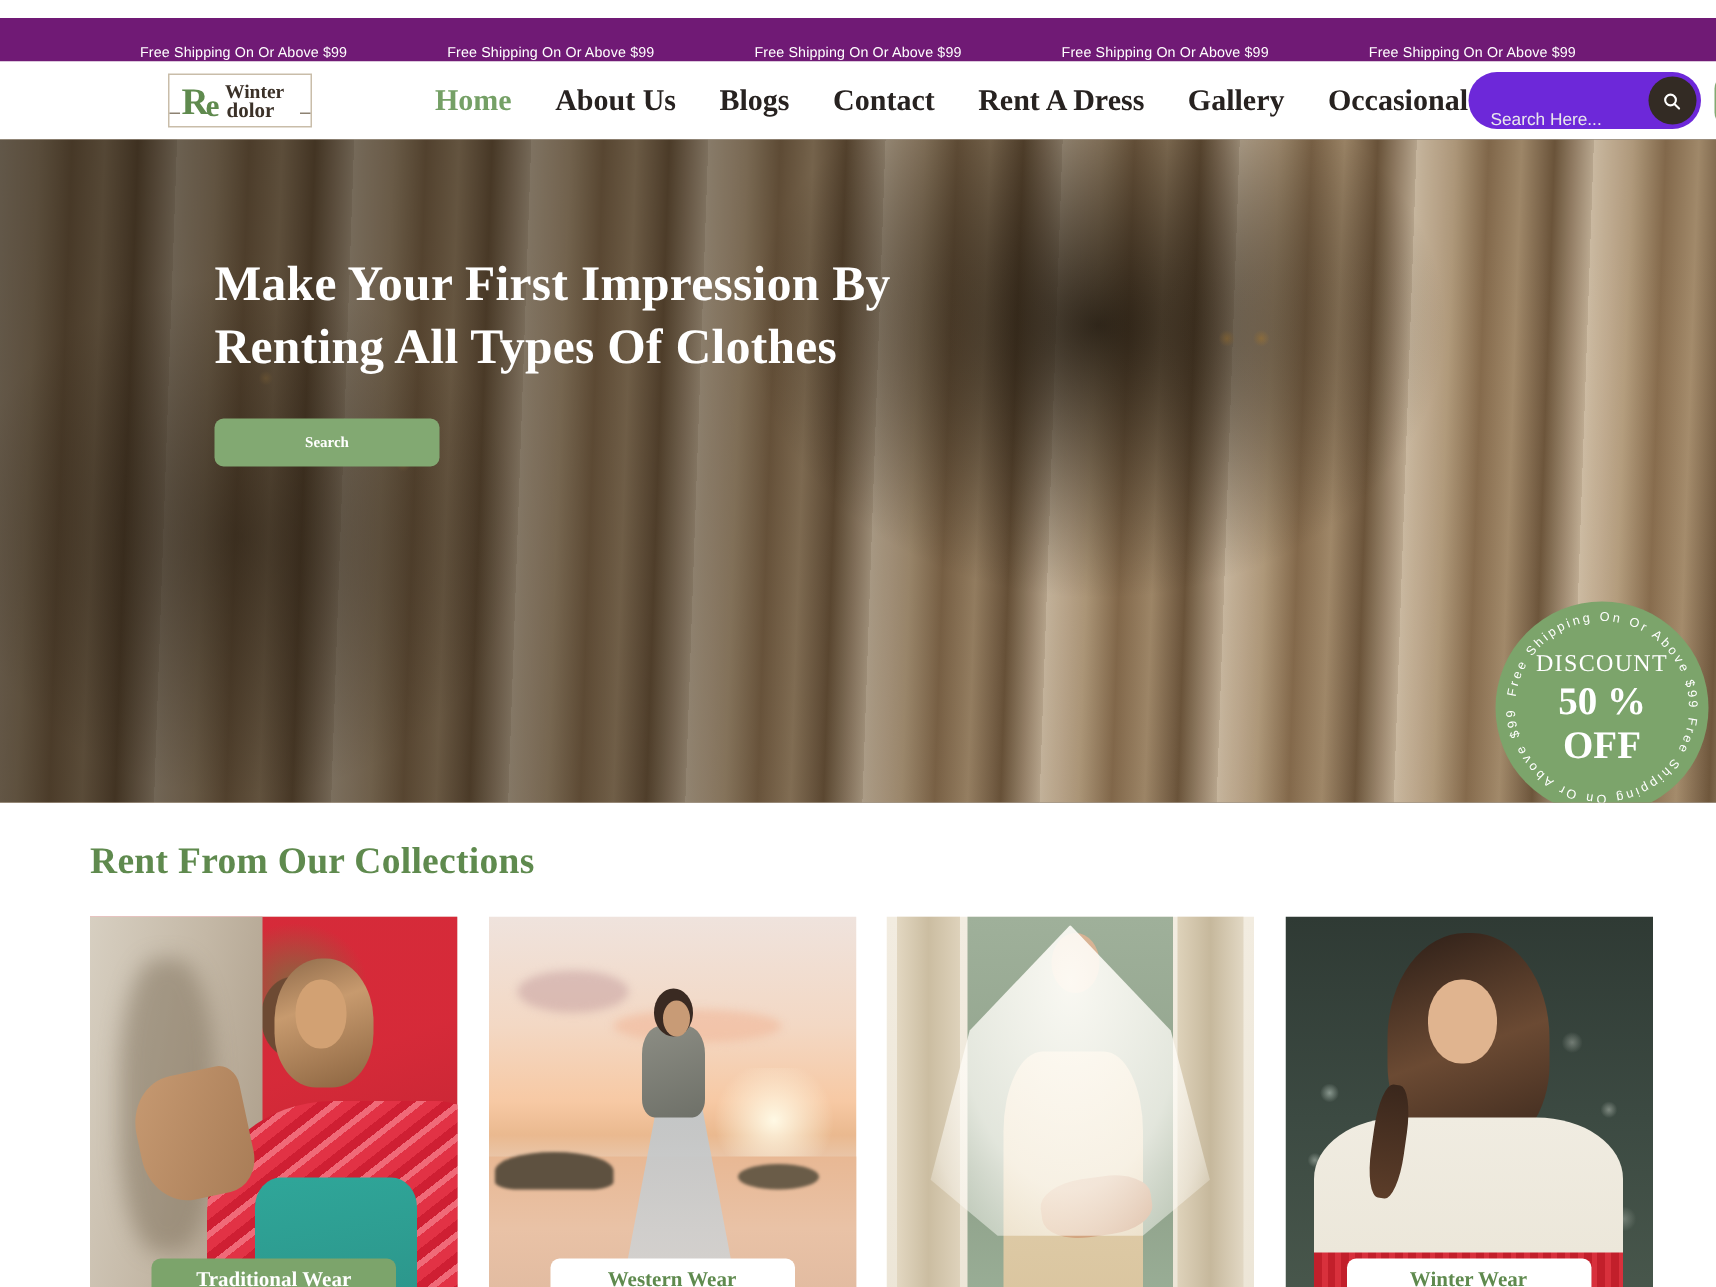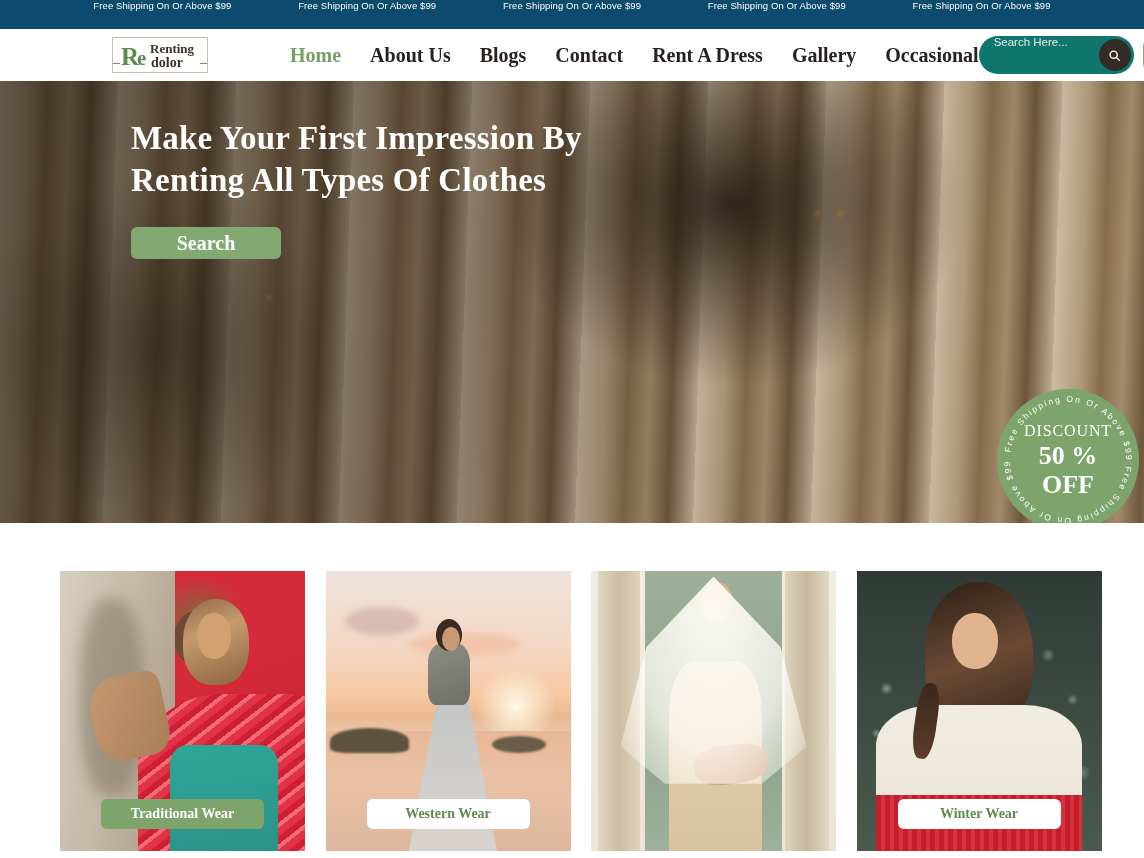--- a/index.html
+++ b/index.html
@@ -6,27 +6,28 @@
   html, body {
     width: 1144px; height: 858px;
     overflow: hidden;
     background: #ffffff;
     font-family: "Liberation Sans", sans-serif;
   }
 
   
   .topbar {
     height: 29px;
-    background: #0c4a6e;
+    background: #701a75;
     display: flex;
-    align-items: flex-start;
+    align-items: flex-end;
     justify-content: space-around;
     padding: 0 60px;
     overflow: hidden;
     white-space: nowrap;
+    margin-top: 12px;
   }
   .topbar-item {
     color: #ffffff;
     font-size: 9.5px;
     letter-spacing: .1px;
     font-family: "Liberation Sans", sans-serif;
   }
 
   
   .header {
@@ -87,23 +88,23 @@
   .nav a.active { color: #75a066; }
 
   .header-tools {
     margin-left: auto;
     display: flex;
     align-items: center;
     gap: 9px;
   }
   .searchbox {
     width: 155px; height: 38px;
-    background: #0f766e;
+    background: #6d28d9;
     border-radius: 19px;
-    display: flex; align-items: flex-start;
+    display: flex; align-items: flex-end;
     padding-left: 15px;
     position: relative;
   }
   .searchbox input {
     background: transparent; border: none; outline: none;
     font-family: "Liberation Sans", sans-serif;
     font-size: 11.5px; color: #ffffff;
     width: 92px;
   }
   .searchbox input::placeholder { color: #f0f3ee; opacity: .95; }
@@ -155,22 +156,23 @@
       radial-gradient(circle 8px at 73.5% 30%, rgba(255,198,110,.95), rgba(255,198,110,0) 70%),
       radial-gradient(circle 7px at 15.5% 36%, rgba(255,198,110,.5), rgba(255,198,110,0) 70%),
       radial-gradient(circle 7px at 23.5% 49%, rgba(255,198,110,.45), rgba(255,198,110,0) 70%);
   }
   .hero-shade {
     position: absolute; inset: 0;
     background: linear-gradient(100deg, rgba(26,20,12,.62) 0%, rgba(26,20,12,.40) 42%, rgba(26,20,12,.12) 62%, rgba(26,20,12,.05) 100%);
   }
   .hero-inner {
     position: relative;
-    padding: 36px 0 0 131px;
+    padding: 76px 0 0 131px;
     max-width: 620px;
+    margin-left: 12px;
   }
   .hero-title {
     font-family: "Liberation Serif", serif;
     font-size: 33px;
     font-weight: 700;
     color: #ffffff;
     line-height: 1.28;
     letter-spacing: .2px;
   }
   .hero-sub {
@@ -181,21 +183,21 @@
     margin-top: 20px;
     max-width: 420px;
   }
   .hero-btn {
     margin-top: 26px;
     width: 150px; height: 32px;
     background: #82a972;
     border: none; border-radius: 6px;
     color: #ffffff;
     font-family: "Liberation Serif", serif;
-    font-size: 20px; font-weight: 700;
+    font-size: 10px; font-weight: 700;
     cursor: pointer;
     display: flex; align-items: center; justify-content: center;
   }
 
   
   .discount {
     position: absolute;
     right: 5px; bottom: -8px;
     width: 142px; height: 142px;
     border-radius: 50%;
@@ -434,21 +436,21 @@
   <span class="topbar-item">Free Shipping On Or Above $99</span>
 </div>
 
 <div class="header">
 
   <a class="logo" href="#">
     <span class="rule-l"></span>
     <span class="rule-r"></span>
     <span class="big-r">R</span>
     <span class="big-e">e</span>
-    <span class="clothes">Renting</span>
+    <span class="clothes">Winter</span>
     <span class="ntal">dolor</span>
   </a>
 
   <nav class="nav">
     <a href="#" class="active">Home</a>
     <a href="#">About Us</a>
     <a href="#">Blogs</a>
     <a href="#">Contact</a>
     <a href="#">Rent A Dress</a>
     <a href="#">Gallery</a>
@@ -505,20 +507,21 @@
         <textPath href="#ringpath" startOffset="2%">Free Shipping On Or Above $99 Free Shipping On Or Above $99</textPath>
       </text>
     </svg>
     <div class="d-word">DISCOUNT</div>
     <div class="d-pct">50 %</div>
     <div class="d-off">OFF</div>
   </div>
 </section>
 
 <section class="collections">
+  <h2 class="section-title">Rent From Our Collections</h2>
 
   <div class="cards">
 
     <div class="card">
       <div class="card-img img-traditional">
         <span class="wall"></span>
           <span class="wall-shadow"></span>
         <span class="red"></span>
           <span class="teal"></span>
         <span class="head"></span>

